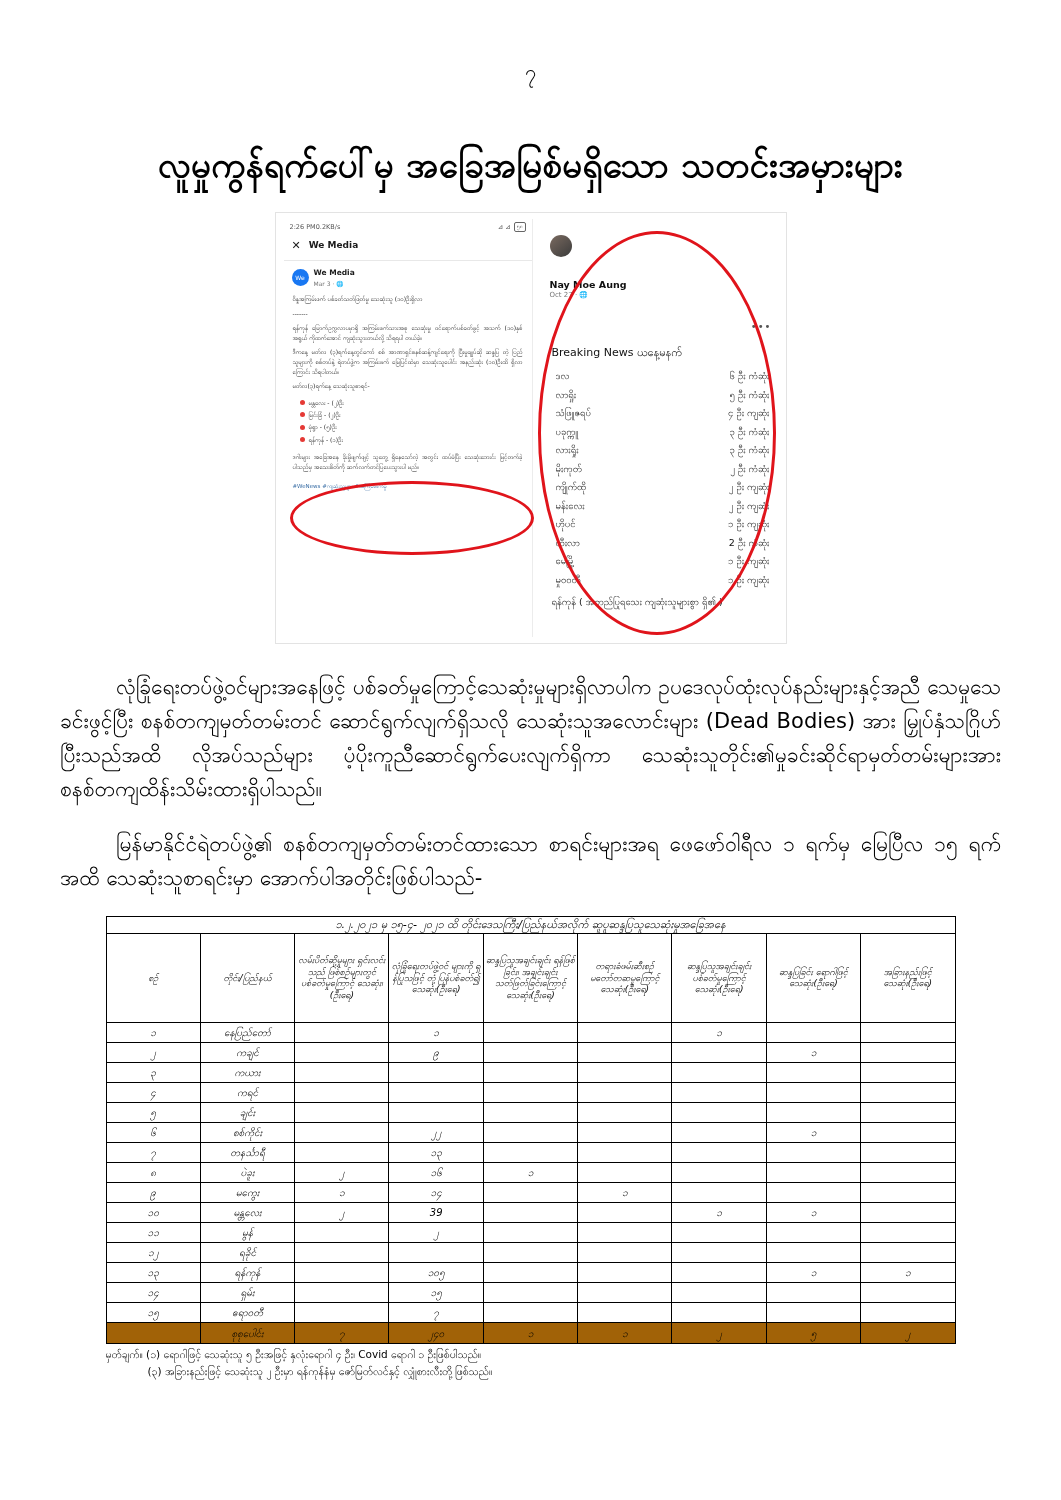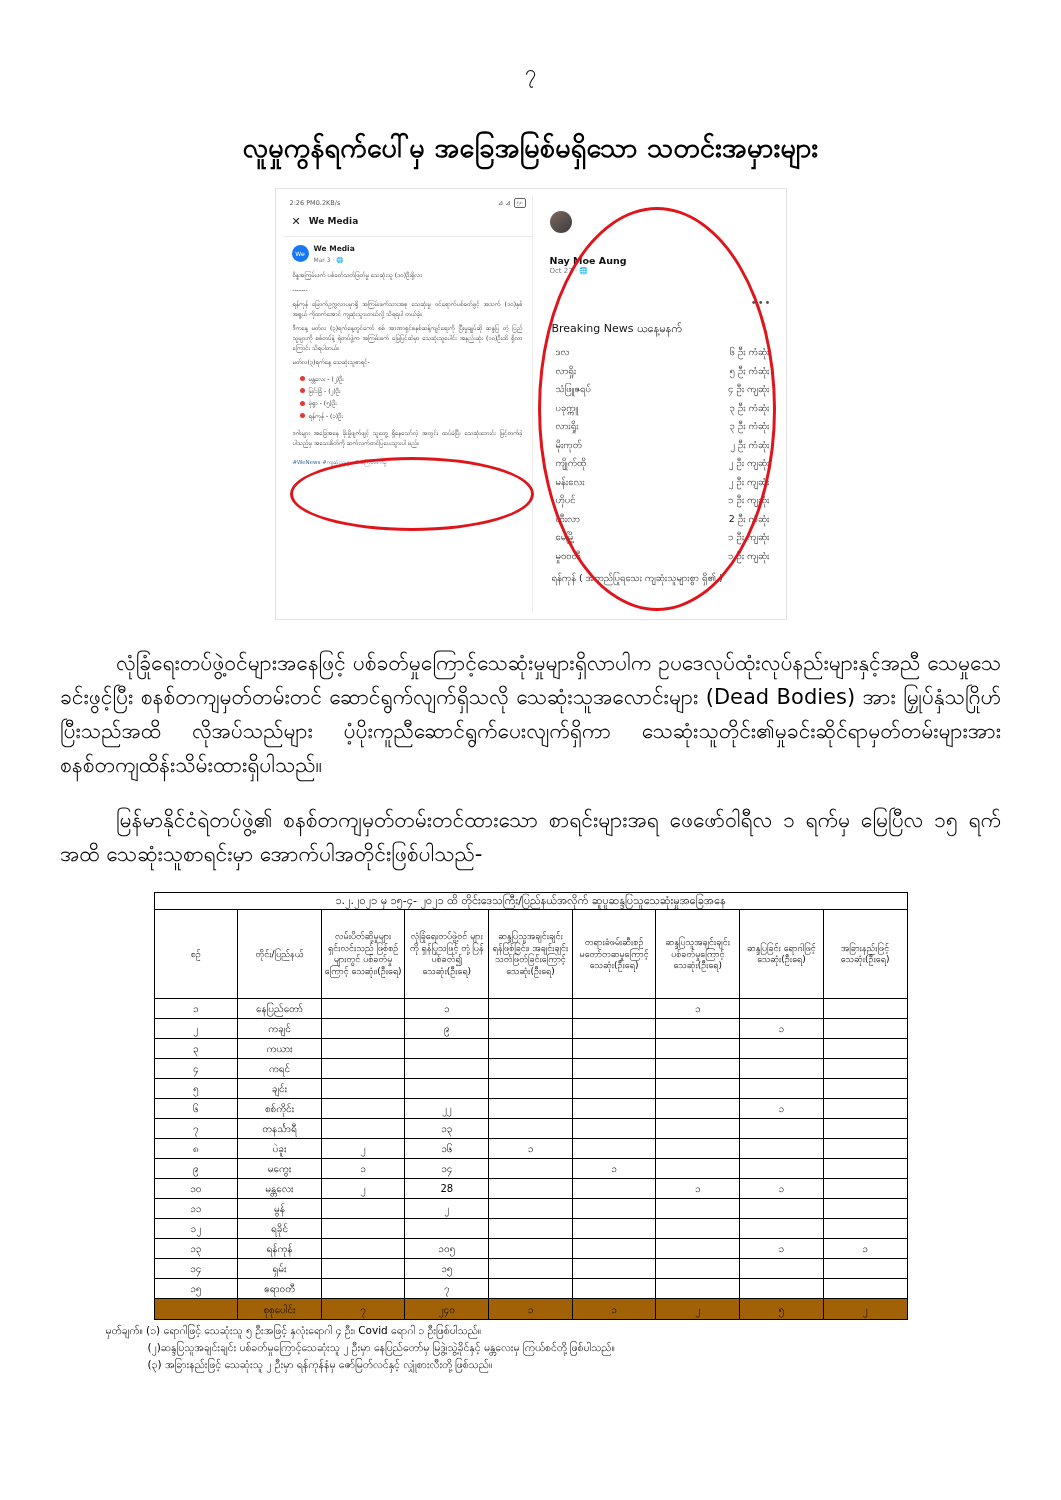--- a/index.html
+++ b/index.html
@@ -23,23 +23,23 @@
     padding: 0 60px;
   }
   .page-number {
     text-align: center;
     font-size: 20px;
     margin-top: 62px;
     line-height: 1;
   }
   .doc-title {
     text-align: center;
-    font-size: 27px;
+    font-size: 35px;
     font-weight: bold;
-    margin-top: 48px;
+    margin-top: 60px;
     letter-spacing: 0.2px;
   }
 
   
   .collage {
     position: relative;
     width: 510px;
     height: 430px;
     margin: 18px auto 0 auto;
     background: #fff;
@@ -185,21 +185,22 @@
     text-align: justify;
     text-justify: inter-word;
     text-indent: 56px;
     margin-top: 26px;
   }
   .para.second { margin-top: 12px; }
 
   
   .table-wrap {
     margin: 10px auto 0 auto;
-    width: 754px;
+    width: 850px;
+    font-style: italic;
   }
   table.stats {
     border-collapse: collapse;
     width: 100%;
     font-size: 10px;
     table-layout: fixed;
   }
   table.stats td, table.stats th {
     border: 1px solid #000;
     padding: 1px 2px;
@@ -483,21 +484,21 @@
         <td></td>
         <td>၁</td>
         <td></td>
         <td></td>
         <td></td>
       </tr>
       <tr class="data-row">
         <td>၁၀</td>
         <td class="rowcell-state">မန္တလေး</td>
         <td>၂</td>
-        <td>28</td>
+        <td>39</td>
         <td></td>
         <td></td>
         <td>၁</td>
         <td>၁</td>
         <td></td>
       </tr>
       <tr class="data-row">
         <td>၁၁</td>
         <td class="rowcell-state">မွန်</td>
         <td></td>
@@ -563,17 +564,16 @@
         <td>၂</td>
         <td>၅</td>
         <td>၂</td>
       </tr>
     </tbody>
       </table>
   </div>
 
   <div class="notes">
     <div>မှတ်ချက်။ (၁) ရောဂါဖြင့် သေဆုံးသူ ၅ ဦးအဖြင့် နှလုံးရောဂါ ၄ ဦး၊ Covid ရောဂါ ၁ ဦးဖြစ်ပါသည်။</div>
-    <div class="indent">(၂)ဆန္ဒပြသူအချင်းချင်း ပစ်ခတ်မှုကြောင့်သေဆုံးသူ ၂ ဦးမှာ နေပြည်တော်မှ မြဒွဲ့၊သွဲ့ခိုင်နှင့် မန္တလေးမှ ကြယ်စင်တို့ဖြစ်ပါသည်။</div>
     <div class="indent">(၃) အခြားနည်းဖြင့် သေဆုံးသူ ၂ ဦးမှာ ရန်ကုန်နံမှ ဇော်မြတ်လင်နှင့် လျှုံစားလီးတို့ဖြစ်သည်။</div>
   </div>
 
 </div>
 
 </body></html>

